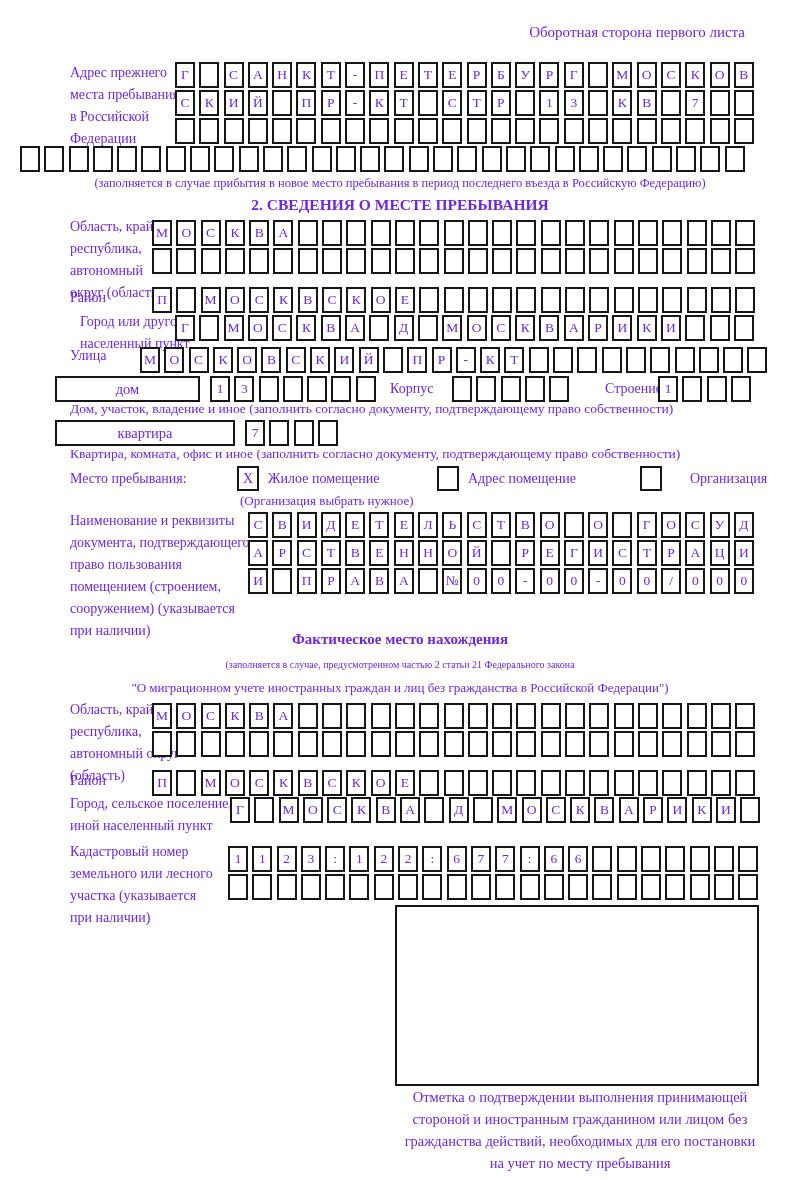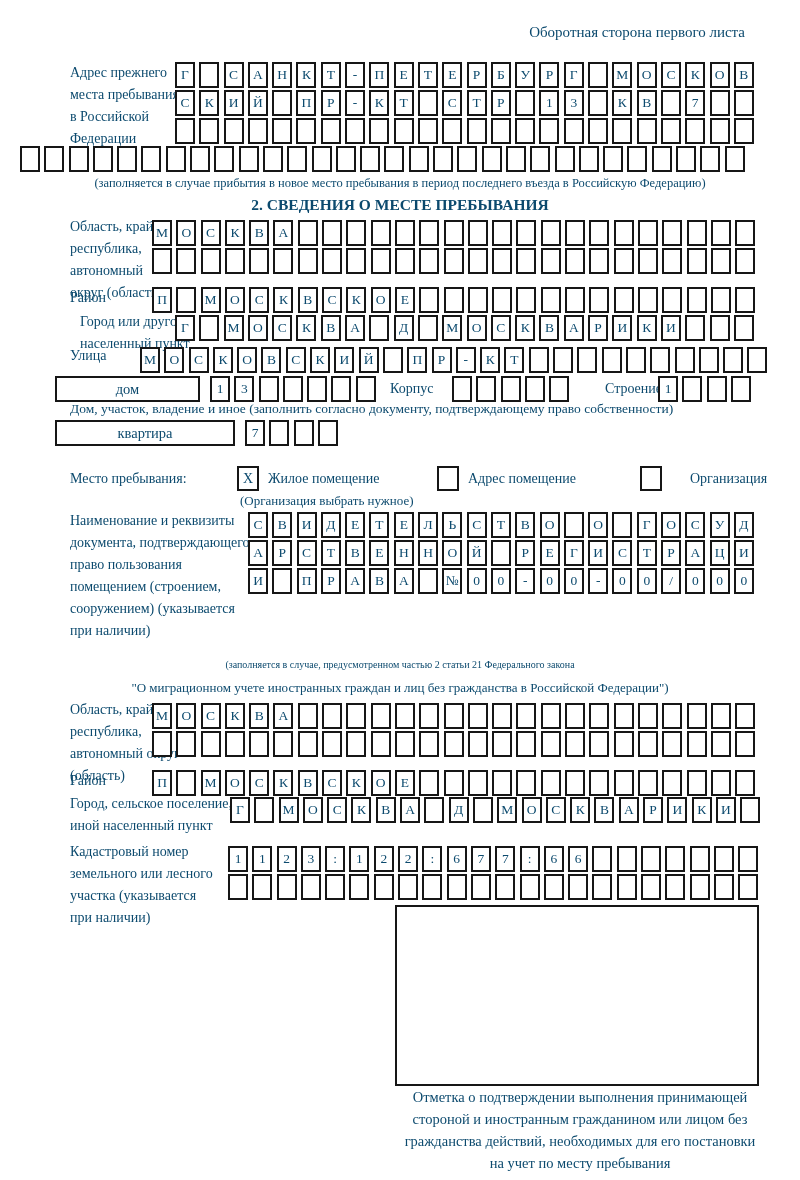--- a/index.html
+++ b/index.html
@@ -1,17 +1,17 @@
 <!DOCTYPE html>
 <html><head>
 <meta charset="utf-8">
 <style>
   html,body{margin:0;padding:0;background:#fff;}
   #page{position:relative;width:800px;height:1180px;background:#fff;
-        font-family:"Liberation Serif","DejaVu Serif",serif;color:#0c4a6e;overflow:hidden;}
+        font-family:"Liberation Serif","DejaVu Serif",serif;color:#6d28d9;overflow:hidden;}
   .abs{position:absolute;}
   .row{position:absolute;display:flex;gap:4.3px;}
   .cell{box-sizing:border-box;width:20px;height:26px;border:2px solid #161616;
         display:flex;align-items:center;justify-content:center;
         font-size:13.5px;line-height:1;background:#fff;}
   .cb{box-sizing:border-box;width:22px;height:25px;border:2px solid #161616;
       display:flex;align-items:center;justify-content:center;font-size:14px;background:#fff;}
   .widebox{box-sizing:border-box;border:2px solid #161616;height:26px;
            display:flex;align-items:center;justify-content:center;font-size:14.5px;background:#fff;}
   .lbl{position:absolute;font-size:14px;line-height:22px;}
@@ -326,20 +326,21 @@
     </div>
   <div class="capt" style="left:70px;top:401px;">Дом, участок, владение и иное (заполнить согласно документу, подтверждающему право собственности)</div>
 
   <div class="widebox abs" style="left:55px;top:420px;width:180px;">квартира</div>
   <div class="row" style="left:245px;top:420px;">
       <span class="cell">7</span>
       <span class="cell"></span>
       <span class="cell"></span>
       <span class="cell"></span>
     </div>
+  <div class="capt" style="left:70px;top:446px;">Квартира, комната, офис и иное (заполнить согласно документу, подтверждающему право собственности)</div>
 
   <div class="lbl" style="left:70px;top:468px;">Место пребывания:</div>
   <div class="cb abs" style="left:237px;top:466px;">X</div>
   <div class="lbl" style="left:268px;top:468px;">Жилое помещение</div>
   <div class="cb abs" style="left:437px;top:466px;"></div>
   <div class="lbl" style="left:468px;top:468px;">Адрес помещение</div>
   <div class="cb abs" style="left:640px;top:466px;"></div>
   <div class="lbl" style="left:690px;top:468px;">Организация</div>
   <div class="abs" style="left:240px;top:493px;font-size:13px;">(Организация выбрать нужное)</div>
 
@@ -414,20 +415,21 @@
       <span class="cell">0</span>
       <span class="cell">-</span>
       <span class="cell">0</span>
       <span class="cell">0</span>
       <span class="cell">/</span>
       <span class="cell">0</span>
       <span class="cell">0</span>
       <span class="cell">0</span>
     </div>
 
+  <div class="title" style="top:631px;left:0;font-size:15px;">Фактическое место нахождения</div>
   <div class="note" style="top:659px;left:0;font-size:10px;">(заполняется в случае, предусмотренном частью 2 статьи 21 Федерального закона</div>
   <div class="note" style="top:680px;left:0;font-size:13px;">"О миграционном учете иностранных граждан и лиц без гражданства в Российской Федерации")</div>
 
   <div class="lbl" style="left:70px;top:699px;">
       <div>Область, край,</div>
       <div>республика,</div>
       <div>автономный округ</div>
       <div>(область)</div>
     </div>
   <div class="row" style="left:152px;top:703px;">

